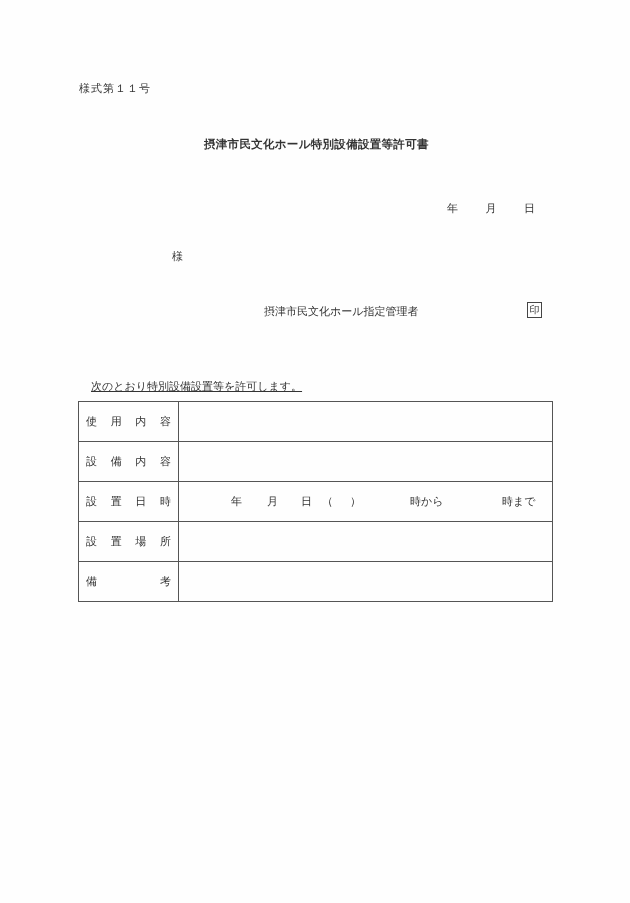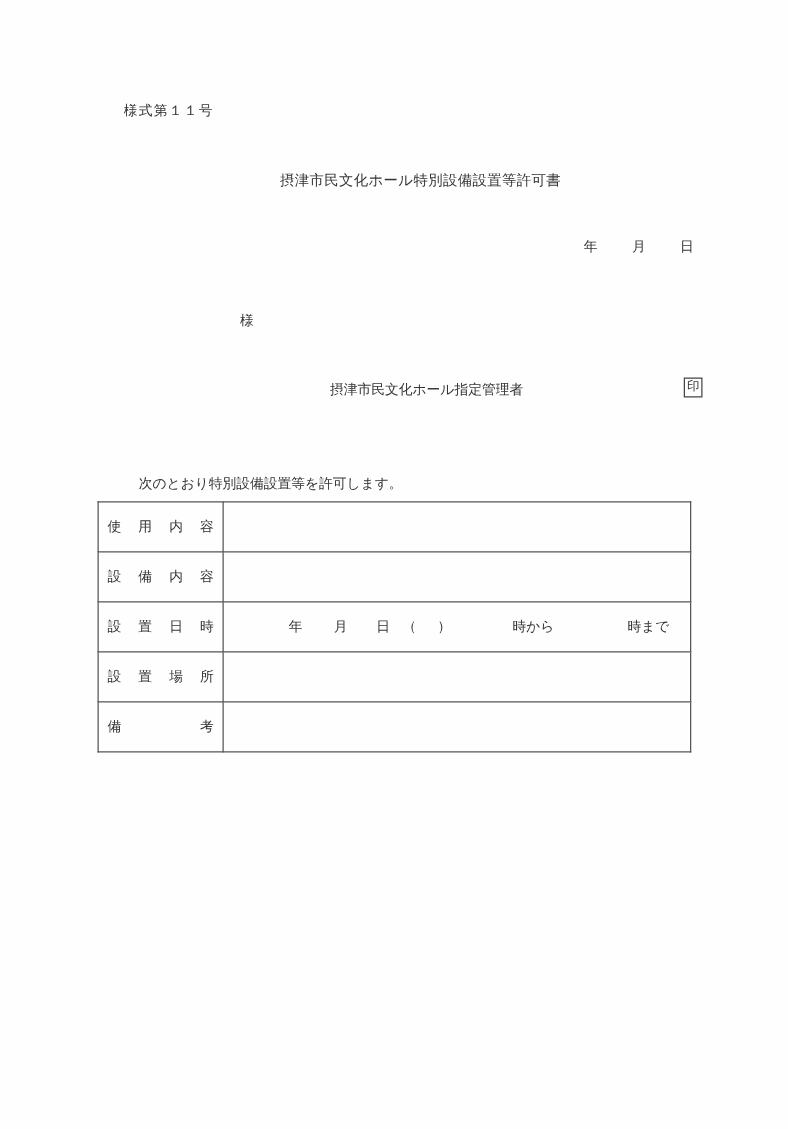--- a/index.html
+++ b/index.html
@@ -1,32 +1,32 @@
 <!DOCTYPE html>
 <html><head>
 <meta charset="utf-8">
 <style>
   html, body { margin: 0; padding: 0; }
   body {
     width: 630px; height: 903px; background: #fefefe; position: relative;
     font-family: "DejaVu Serif", "Liberation Serif", serif; color: #333;
     font-size: 11px; overflow: hidden;
   }
-  .abs { position: absolute; white-space: nowrap; margin-left: 20px; }
+  .abs { position: absolute; white-space: nowrap; }
   #form-number { left: 79px; top: 81px; letter-spacing: 1px; }
-  #doc-title { left: 204px; top: 137px; font-size: 11.5px; letter-spacing: 0.3px; }
-  #date-line { left: 447px; top: 190px; }
+  #doc-title { left: 204px; top: 137px; font-size: 11.5px; letter-spacing: 0.3px; font-weight: bold; }
+  #date-line { left: 447px; top: 201px; }
   #date-line span { display: inline-block; }
   #addressee { left: 172px; top: 249px; }
-  #issuer { left: 244px; top: 304px; }
+  #issuer { left: 264px; top: 304px; }
   #seal {
     left: 527px; top: 302px; width: 13px; height: 14px; border: 1px solid #444;
     font-size: 10px; line-height: 14px; text-align: center;
   }
-  #intro { left: 91px; top: 379px; }
+  #intro { left: 91px; top: 379px; text-decoration: underline; }
   table#form-table {
     position: absolute; left: 78px; top: 401px; width: 475px;
     border-collapse: collapse; table-layout: fixed;
   }
   #form-table td { border: 1px solid #555; height: 39px; padding: 0; }
   #form-table td.label { width: 99px; }
   .label-inner { display: flex; justify-content: space-between; padding: 0 7px 0 7px; }
   .dt { position: relative; width: 100%; height: 39px; }
   .dt span { position: absolute; top: 12px; }
 </style>

